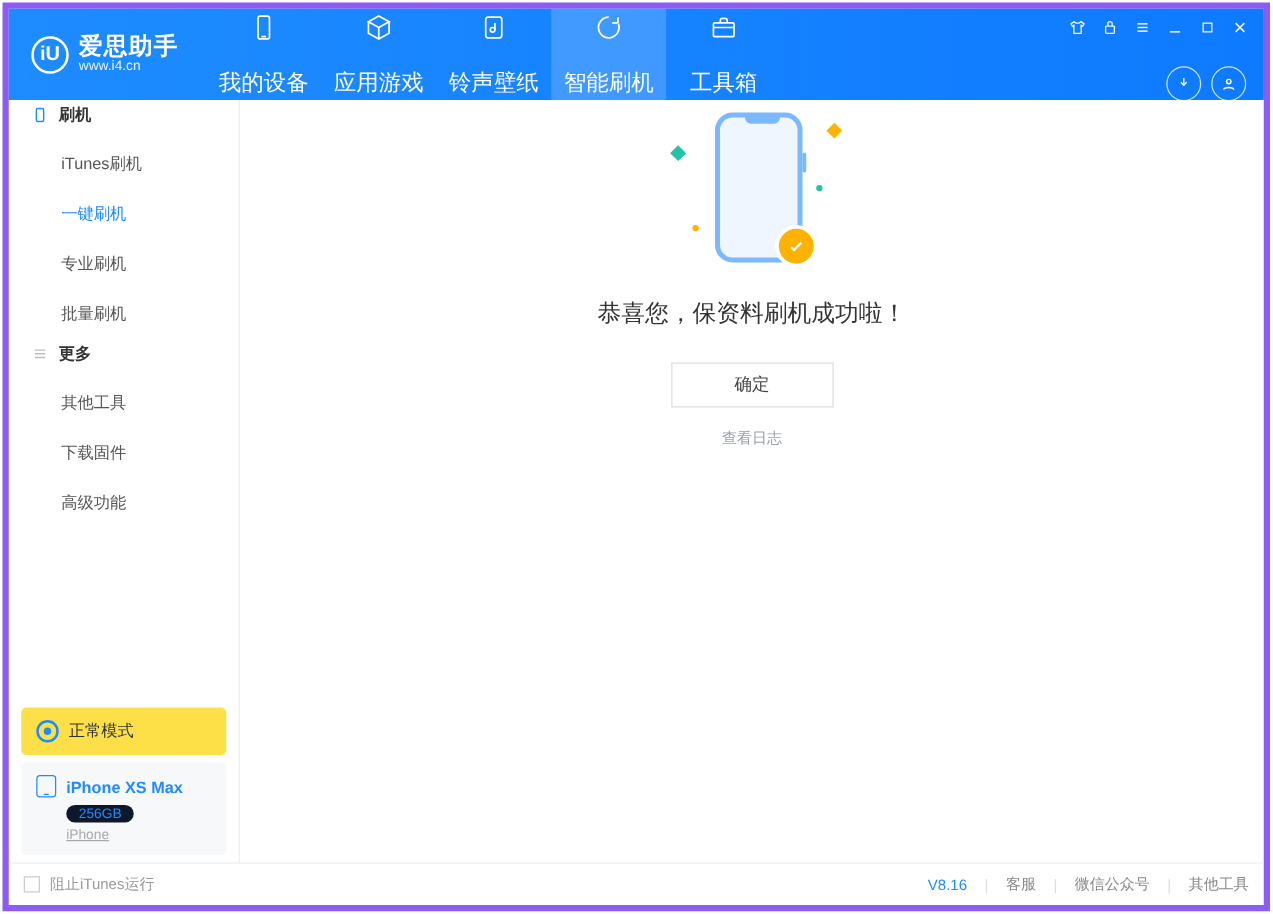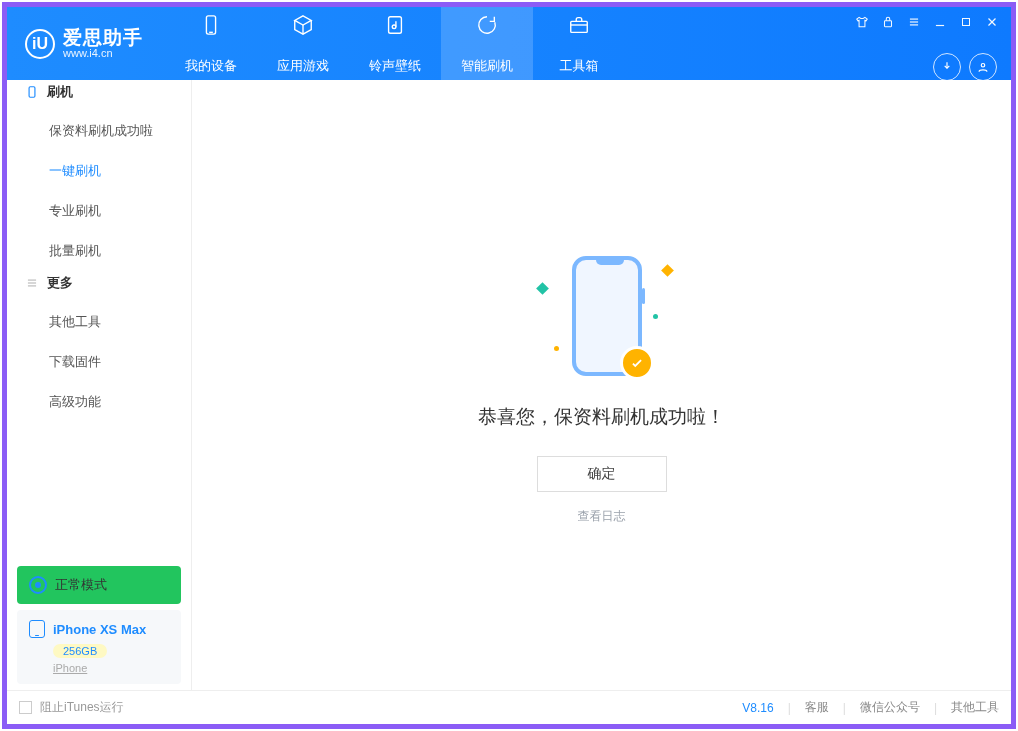--- a/index.html
+++ b/index.html
@@ -6,54 +6,54 @@
   body { width: 1018px; height: 731px; background: #fff; overflow: hidden; }
   .frame { width: 1014px; height: 727px; margin: 2px; border: 5px solid #8b5cf6; display: flex; flex-direction: column; }
 
   
   .header { height: 73px; background: linear-gradient(to right,#1e8cff,#0e7aff); display: flex; align-items: stretch; color: #fff; }
   .logo-area { display: flex; align-items: center; gap: 8px; padding: 0 22px 0 18px; }
   .logo-mark { width: 30px; height: 30px; border: 2px solid #fff; border-radius: 50%; display: flex; align-items: center; justify-content: center; font-weight: bold; font-size: 16px; }
   .logo-text .t1 { font-size: 19px; font-weight: 600; line-height: 1; letter-spacing: 1px; }
   .logo-text .t2 { font-size: 11px; opacity: 0.9; }
   .nav { display: flex; }
-  .nav-item { width: 92px; display: flex; flex-direction: column; align-items: center; justify-content: center; gap: 20px; font-size: 13px; cursor: pointer; }
+  .nav-item { width: 92px; display: flex; flex-direction: column; align-items: center; justify-content: center; gap: 20px; font-size: 18px; cursor: pointer; }
   .nav-item.active { background: rgba(255,255,255,0.18); }
   .nav-icon { width: 24px; height: 24px; display: flex; align-items: center; justify-content: center; }
   .header-right { margin-left: auto; display: flex; align-items: flex-start; padding: 6px 10px 0 0; gap: 8px; }
   .sys-row { display: flex; gap: 8px; }
   .sys-btn { width: 18px; height: 18px; display:flex; align-items:center; justify-content:center; opacity: 0.95; cursor:pointer; }
   .circle-btn { width: 28px; height: 28px; border: 1.5px solid rgba(255,255,255,0.8); border-radius: 50%; display: flex; align-items:center; justify-content:center; margin-top: 18px; cursor:pointer; }
   .header-right-bottom { display:flex; gap:8px; margin-right:4px; }
 
   
   .body { flex:1; display:flex; min-height:0; }
   .sidebar { width: 185px; border-right: 1px solid #eee; display:flex; flex-direction:column; font-size: 13px; color:#444; }
   .side-sec-title { display:flex; align-items:center; gap:8px; padding: 3px 18px 10px 18px; font-weight: 600; color:#333; }
   .side-sec-title .ic { width:14px; height:14px; display:flex; align-items:center; justify-content:center; }
   .side-items { padding-left: 42px; }
   .side-item { padding: 11px 0; cursor:pointer; color:#555; }
   .side-item.active { color:#1e8cff; }
 
   .side-spacer { flex:1; }
-  .side-card { margin: 6px 10px; padding: 10px 12px; background:#22c55e; border-radius:4px; display:flex; align-items:center; gap:8px; font-size:13px; color:#333; }
+  .side-card { margin: 6px 10px; padding: 10px 12px; background:#fde047; border-radius:4px; display:flex; align-items:center; gap:8px; font-size:13px; color:#333; }
   .mode-icon { width:18px; height:18px; border:2px solid #1e8cff; border-radius:50%; position:relative; }
   .mode-icon::after { content:""; position:absolute; width:6px; height:6px; background:#1e8cff; border-radius:50%; left:4px; top:4px; }
   .device-card { margin: 0 10px 6px 10px; padding: 10px 12px; background:#f6f8fa; border-radius:4px; font-size:13px; }
   .device-head { display:flex; align-items:center; gap:8px; color:#1e8cff; font-weight:600; }
   .device-icon { width:16px; height:18px; border:1.5px solid #1e8cff; border-radius:3px; position:relative; }
   .device-icon::after{ content:""; position:absolute; bottom:1px; left:5px; width:4px; height:1.5px; background:#1e8cff; border-radius:1px; }
-  .cap-pill { display:inline-block; margin-top:6px; margin-left:24px; font-size:11px; color:#1e8cff; background:#fef9c3; border-radius:10px; padding:1px 10px; }
+  .cap-pill { display:inline-block; margin-top:6px; margin-left:24px; font-size:11px; color:#1e8cff; background:#0f172a; border-radius:10px; padding:1px 10px; }
   .dev-sub { margin-left:24px; margin-top:4px; font-size:11px; color:#aaa;text-decoration:underline; }
 
   .redbox { margin: 6px 0 0 0; border:2px solid #e73a3a; padding: 10px 8px; display:flex; gap:14px; align-items:center; font-size:12px; color:#bbb; }
   .chk { width:13px; height:13px; border:1px solid #ccc; display:inline-block; vertical-align:middle; margin-right:4px; background:#fff; }
 
   
-  .content { flex:1; position:relative; display:flex; align-items:center; justify-content:center; flex-direction:column; }
+  .content { flex:1; position:relative; display:flex; align-items:center; justify-content:flex-start; flex-direction:column; }
   .illus { width:140px; height:140px; position:relative; margin-bottom:18px; }
   .phone { position:absolute; left:40px; top:10px; width:70px; height:120px; border:4px solid #7cb8ff; border-radius:14px; background:#f0f6ff; }
   .phone .notch { position:absolute; top:-1px; left:20px; width:28px; height:6px; background:#7cb8ff; border-radius:0 0 5px 5px; }
   .phone .btn-side { position:absolute; right:-7px; top:28px; width:3px; height:16px; background:#7cb8ff; border-radius:2px; }
   .badge { position:absolute; right:18px; bottom:6px; width:34px; height:34px; background:#ffb300; border-radius:50%; border:3px solid #fff; display:flex; align-items:center; justify-content:center; }
   .badge svg { width:14px; height:14px; }
   .spark { position:absolute; width:9px; height:9px; transform: rotate(45deg); }
   .spark.a { left:6px; top:38px; background:#22c3a6; }
   .spark.b { right:0px; top:20px; background:#ffb300; }
   .dot { position:absolute; width:5px; height:5px; border-radius:50%; }
@@ -197,21 +197,21 @@
     <div class="sidebar">
       <div class="side-sec-title">
         <span class="ic">
             <svg viewBox="0 0 24 24" width="14" height="14" fill="none" stroke="#1e8cff" stroke-width="2">
               <rect x="7" y="3" width="10" height="18" rx="2"></rect>
             </svg>
           </span>
         <span>刷机</span>
       </div>
       <div class="side-items">
-        <div class="side-item">保资料刷机成功啦</div>
+        <div class="side-item">iTunes刷机</div>
         <div class="side-item active">一键刷机</div>
         <div class="side-item">专业刷机</div>
         <div class="side-item">批量刷机</div>
       </div>
 
       <div class="side-sec-title">
         <span class="ic">
             <svg viewBox="0 0 24 24" width="14" height="14" fill="none" stroke="#bbb" stroke-width="2">
               <line x1="5" y1="7" x2="19" y2="7"></line>
               <line x1="5" y1="12" x2="19" y2="12"></line>

